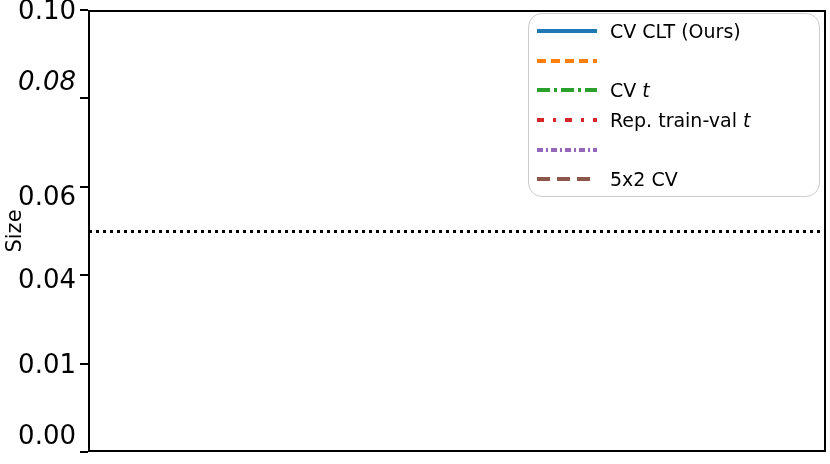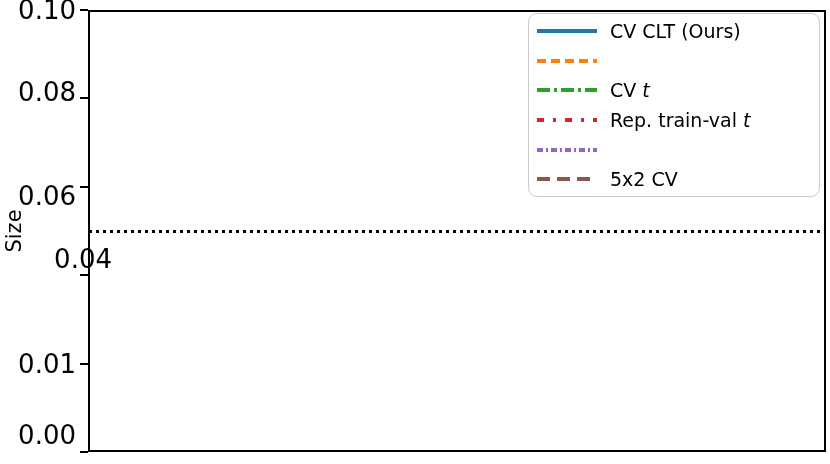--- a/index.html
+++ b/index.html
@@ -55,21 +55,21 @@
     background: repeating-linear-gradient(90deg, var(--c, #000) 0 3px, transparent 3px 7px);
   }
   .legend {
     position: absolute;
     left: 528px;
     top: 13px;
     width: 292px;
     height: 184px;
     background: rgba(255, 255, 255, 0.85);
     border: 1px solid #cccccc;
-    border-radius: 9px;
+    border-radius: 14px;
     padding: 2px 0 2px 8px;
     display: flex;
     flex-direction: column;
     justify-content: space-around;
   }
   .legend-row {
     display: flex;
     align-items: center;
     height: 30px;
   }
@@ -98,25 +98,25 @@
 <div class="figure">
   <div class="plot-area"></div>
 
   <div class="y-axis-label">Size</div>
 
   <div>
       <div class="ytick-label" style="top: 435px;">0.00</div>
       <div class="ytick-mark" style="top: 451px;"></div>
       <div class="ytick-label" style="top: 363.6px;">0.01</div>
       <div class="ytick-mark" style="top: 362.6px;"></div>
-      <div class="ytick-label" style="top: 259px; margin-left: 36px;">0.04</div>
+      <div class="ytick-label" style="top: 279px;">0.04</div>
       <div class="ytick-mark" style="top: 274.2px;"></div>
       <div class="ytick-label" style="top: 196px;">0.06</div>
       <div class="ytick-mark" style="top: 185.8px;"></div>
-      <div class="ytick-label" style="top: 92px;">0.08</div>
+      <div class="ytick-label" style="top: 81px; font-style: italic;">0.08</div>
       <div class="ytick-mark" style="top: 97.4px;"></div>
       <div class="ytick-label" style="top: 10px;">0.10</div>
       <div class="ytick-mark" style="top: 9px;"></div>
     </div>
 
   <div class="reference-line" style="top: 229.5px; --c: #000000;"></div>
 
   <div class="legend">
     <div style="display:contents"><div class="legend-row">
           <span class="ls ls-solid" style="--c: #1f77b4;"></span>

